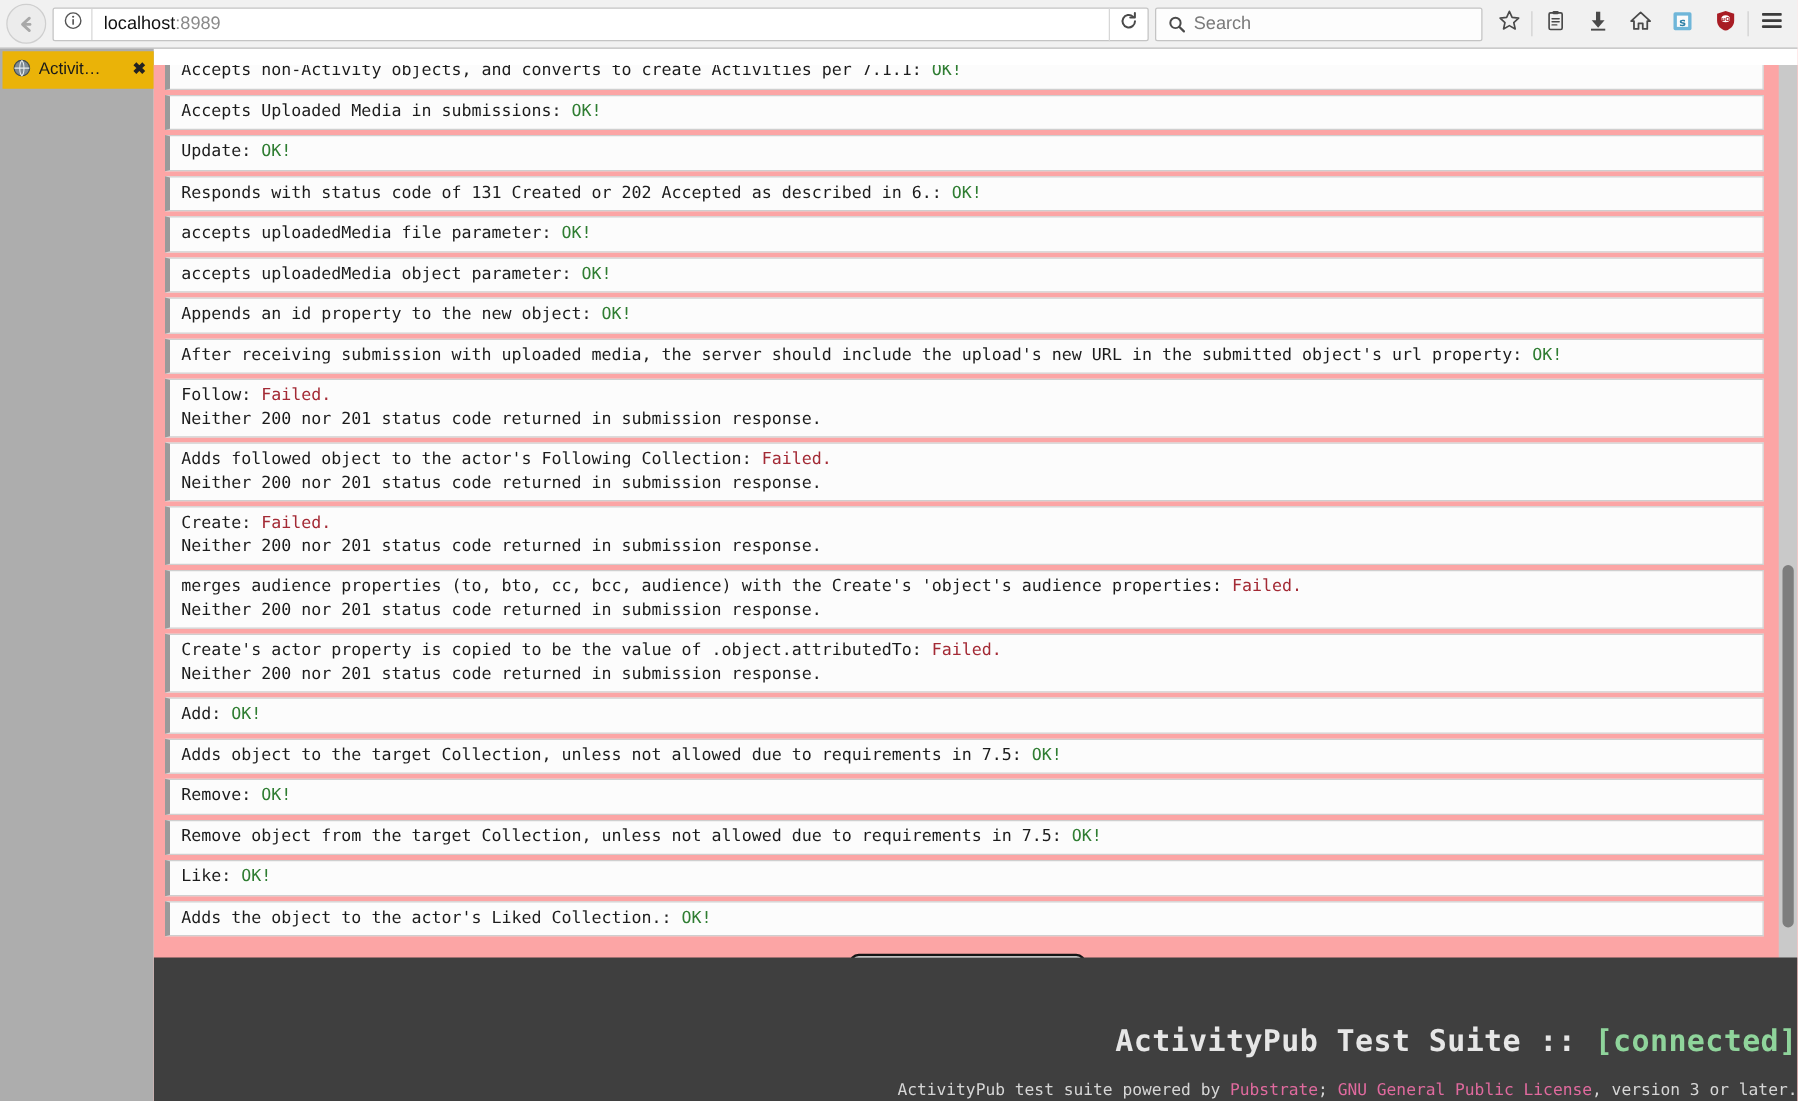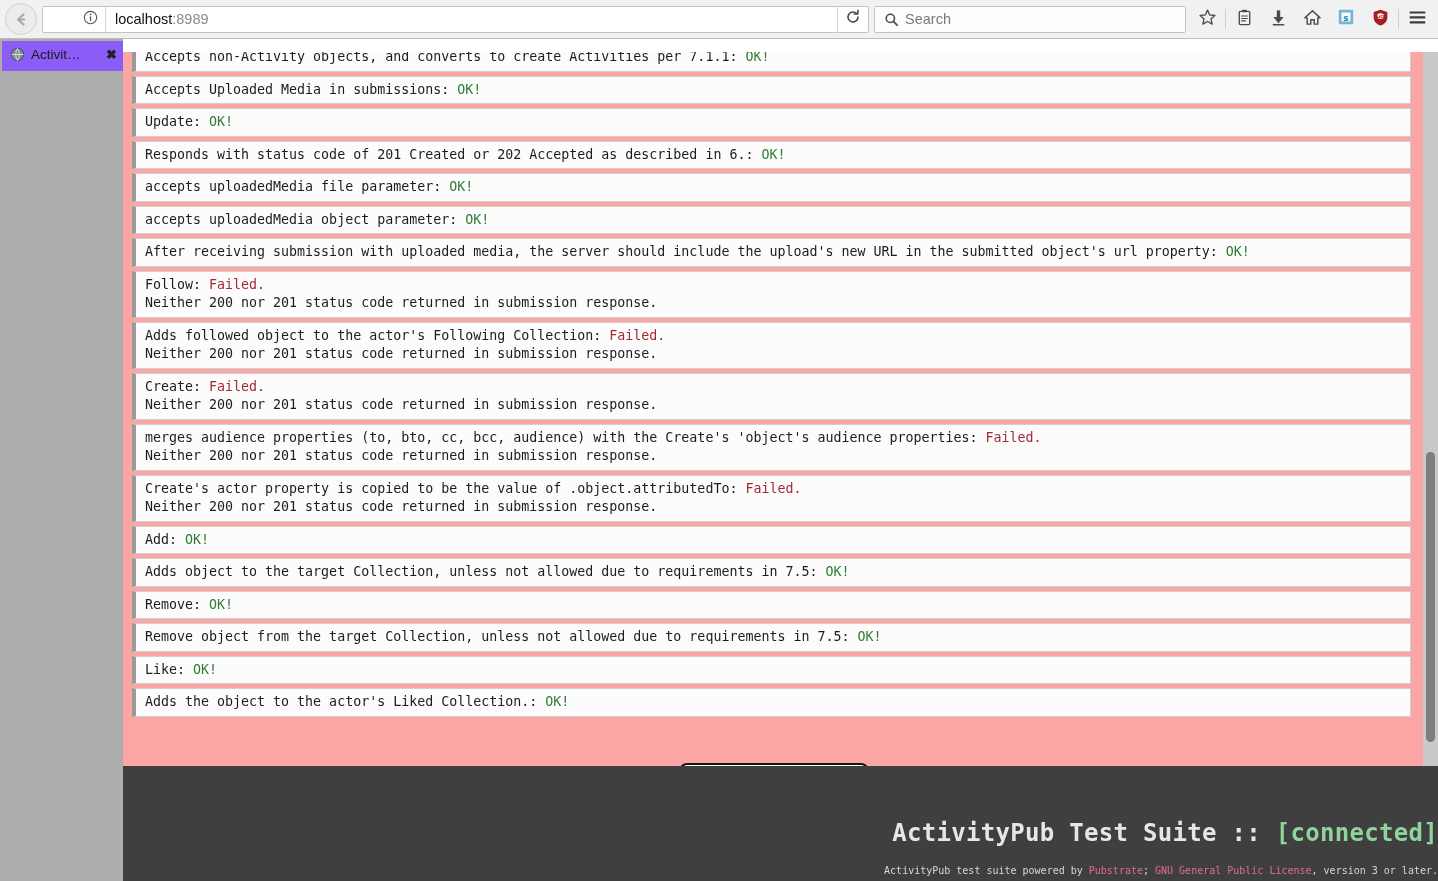--- a/index.html
+++ b/index.html
@@ -40,21 +40,20 @@
     height: 27px;
     margin-left: 5px;
     margin-right: 5px;
     background: #ffffff;
     border: 1px solid #c4c4c4;
     border-radius: 2px;
     display: flex;
     align-items: center;
     box-sizing: border-box;
     min-width: 0;
-    padding-left: 32px;
   }
   .identity-box {
     display: flex; align-items: center;
     padding: 0 7px 0 8px;
     height: 100%;
     border-right: 1px solid #d7d7d7;
     flex: 0 0 auto;
   }
   .url-text {
     padding-left: 9px;
@@ -67,21 +66,21 @@
   .url-text .url-host { color: #111; }
   .url-text .url-port { color: #8a8a8a; }
   .reload-btn {
     width: 30px; height: 27px;
     display: flex; align-items: center; justify-content: center;
     flex: 0 0 auto;
     border-left: 1px solid #d7d7d7;
   }
 
   .searchbar {
-    width: 312px;
+    width: 262px;
     height: 27px;
     background: #fdfdfd;
     border: 1px solid #c4c4c4;
     border-radius: 2px;
     display: flex;
     align-items: center;
     box-sizing: border-box;
     flex: 0 0 auto;
     margin-right: 4px;
   }
@@ -105,21 +104,21 @@
     position: absolute;
     top: 39px; left: 0;
     width: 123px;
     height: 842px;
     background: #adadad;
     box-sizing: border-box;
   }
   .tab-item {
     height: 30px;
     margin: 2px 0 0 2px;
-    background: #8b5cf6;
+    background: #eab308;
     display: flex;
     align-items: center;
     padding: 0 6px 4px 8px;
     box-sizing: border-box;
   }
   .tab-favicon { flex: 0 0 auto; display:flex; align-items:center; margin-right: 6px; }
   .tab-label {
     font-size: 13.5px;
     color: #1a1a1a;
     flex: 1 1 auto;
@@ -230,21 +229,21 @@
   .footer-title {
     margin-top: 53px;
     font-size: 24px;
     font-weight: bold;
     color: #e6e6e6;
     letter-spacing: 0.3px;
   }
   .footer-title .connected { color: #8fd49b; }
   .footer-sub {
     margin-top: 18px;
-    font-size: 10px;
+    font-size: 13px;
     color: #d6d6d6;
   }
   .footer-sub a,
   .footer-sub .flink {
     color: #e06a9e;
     text-decoration: none;
   }
 </style>
 </head>
 <body>
@@ -369,23 +368,24 @@
   </div>
 </div>
 
 <div class="content-area">
 
   <div class="results-scroll">
     <div class="results-list" id="results-list">
         <div class="result-row"><span>Accepts non-Activity objects, and converts to create Activities per 7.1.1: </span><span class="ok">OK!</span></div>
         <div class="result-row"><span>Accepts Uploaded Media in submissions: </span><span class="ok">OK!</span></div>
         <div class="result-row"><span>Update: </span><span class="ok">OK!</span></div>
-        <div class="result-row"><span>Responds with status code of 201 Created or 202 Accepted as described in 6.: </span><span class="ok">OK!</span></div>
+        <div class="result-row"><span>Responds with status code of 131 Created or 202 Accepted as described in 6.: </span><span class="ok">OK!</span></div>
         <div class="result-row"><span>accepts uploadedMedia file parameter: </span><span class="ok">OK!</span></div>
         <div class="result-row"><span>accepts uploadedMedia object parameter: </span><span class="ok">OK!</span></div>
+        <div class="result-row"><span>Appends an id property to the new object: </span><span class="ok">OK!</span></div>
         <div class="result-row"><span>After receiving submission with uploaded media, the server should include the upload's new URL in the submitted object's url property: </span><span class="ok">OK!</span></div>
         <div class="result-row"><span>Follow: </span><span class="failed">Failed.</span><span class="detail">Neither 200 nor 201 status code returned in submission response.</span></div>
         <div class="result-row"><span>Adds followed object to the actor's Following Collection: </span><span class="failed">Failed.</span><span class="detail">Neither 200 nor 201 status code returned in submission response.</span></div>
         <div class="result-row"><span>Create: </span><span class="failed">Failed.</span><span class="detail">Neither 200 nor 201 status code returned in submission response.</span></div>
         <div class="result-row"><span>merges audience properties (to, bto, cc, bcc, audience) with the Create's 'object's audience properties: </span><span class="failed">Failed.</span><span class="detail">Neither 200 nor 201 status code returned in submission response.</span></div>
         <div class="result-row"><span>Create's actor property is copied to be the value of .object.attributedTo: </span><span class="failed">Failed.</span><span class="detail">Neither 200 nor 201 status code returned in submission response.</span></div>
         <div class="result-row"><span>Add: </span><span class="ok">OK!</span></div>
         <div class="result-row"><span>Adds object to the target Collection, unless not allowed due to requirements in 7.5: </span><span class="ok">OK!</span></div>
         <div class="result-row"><span>Remove: </span><span class="ok">OK!</span></div>
         <div class="result-row"><span>Remove object from the target Collection, unless not allowed due to requirements in 7.5: </span><span class="ok">OK!</span></div>

